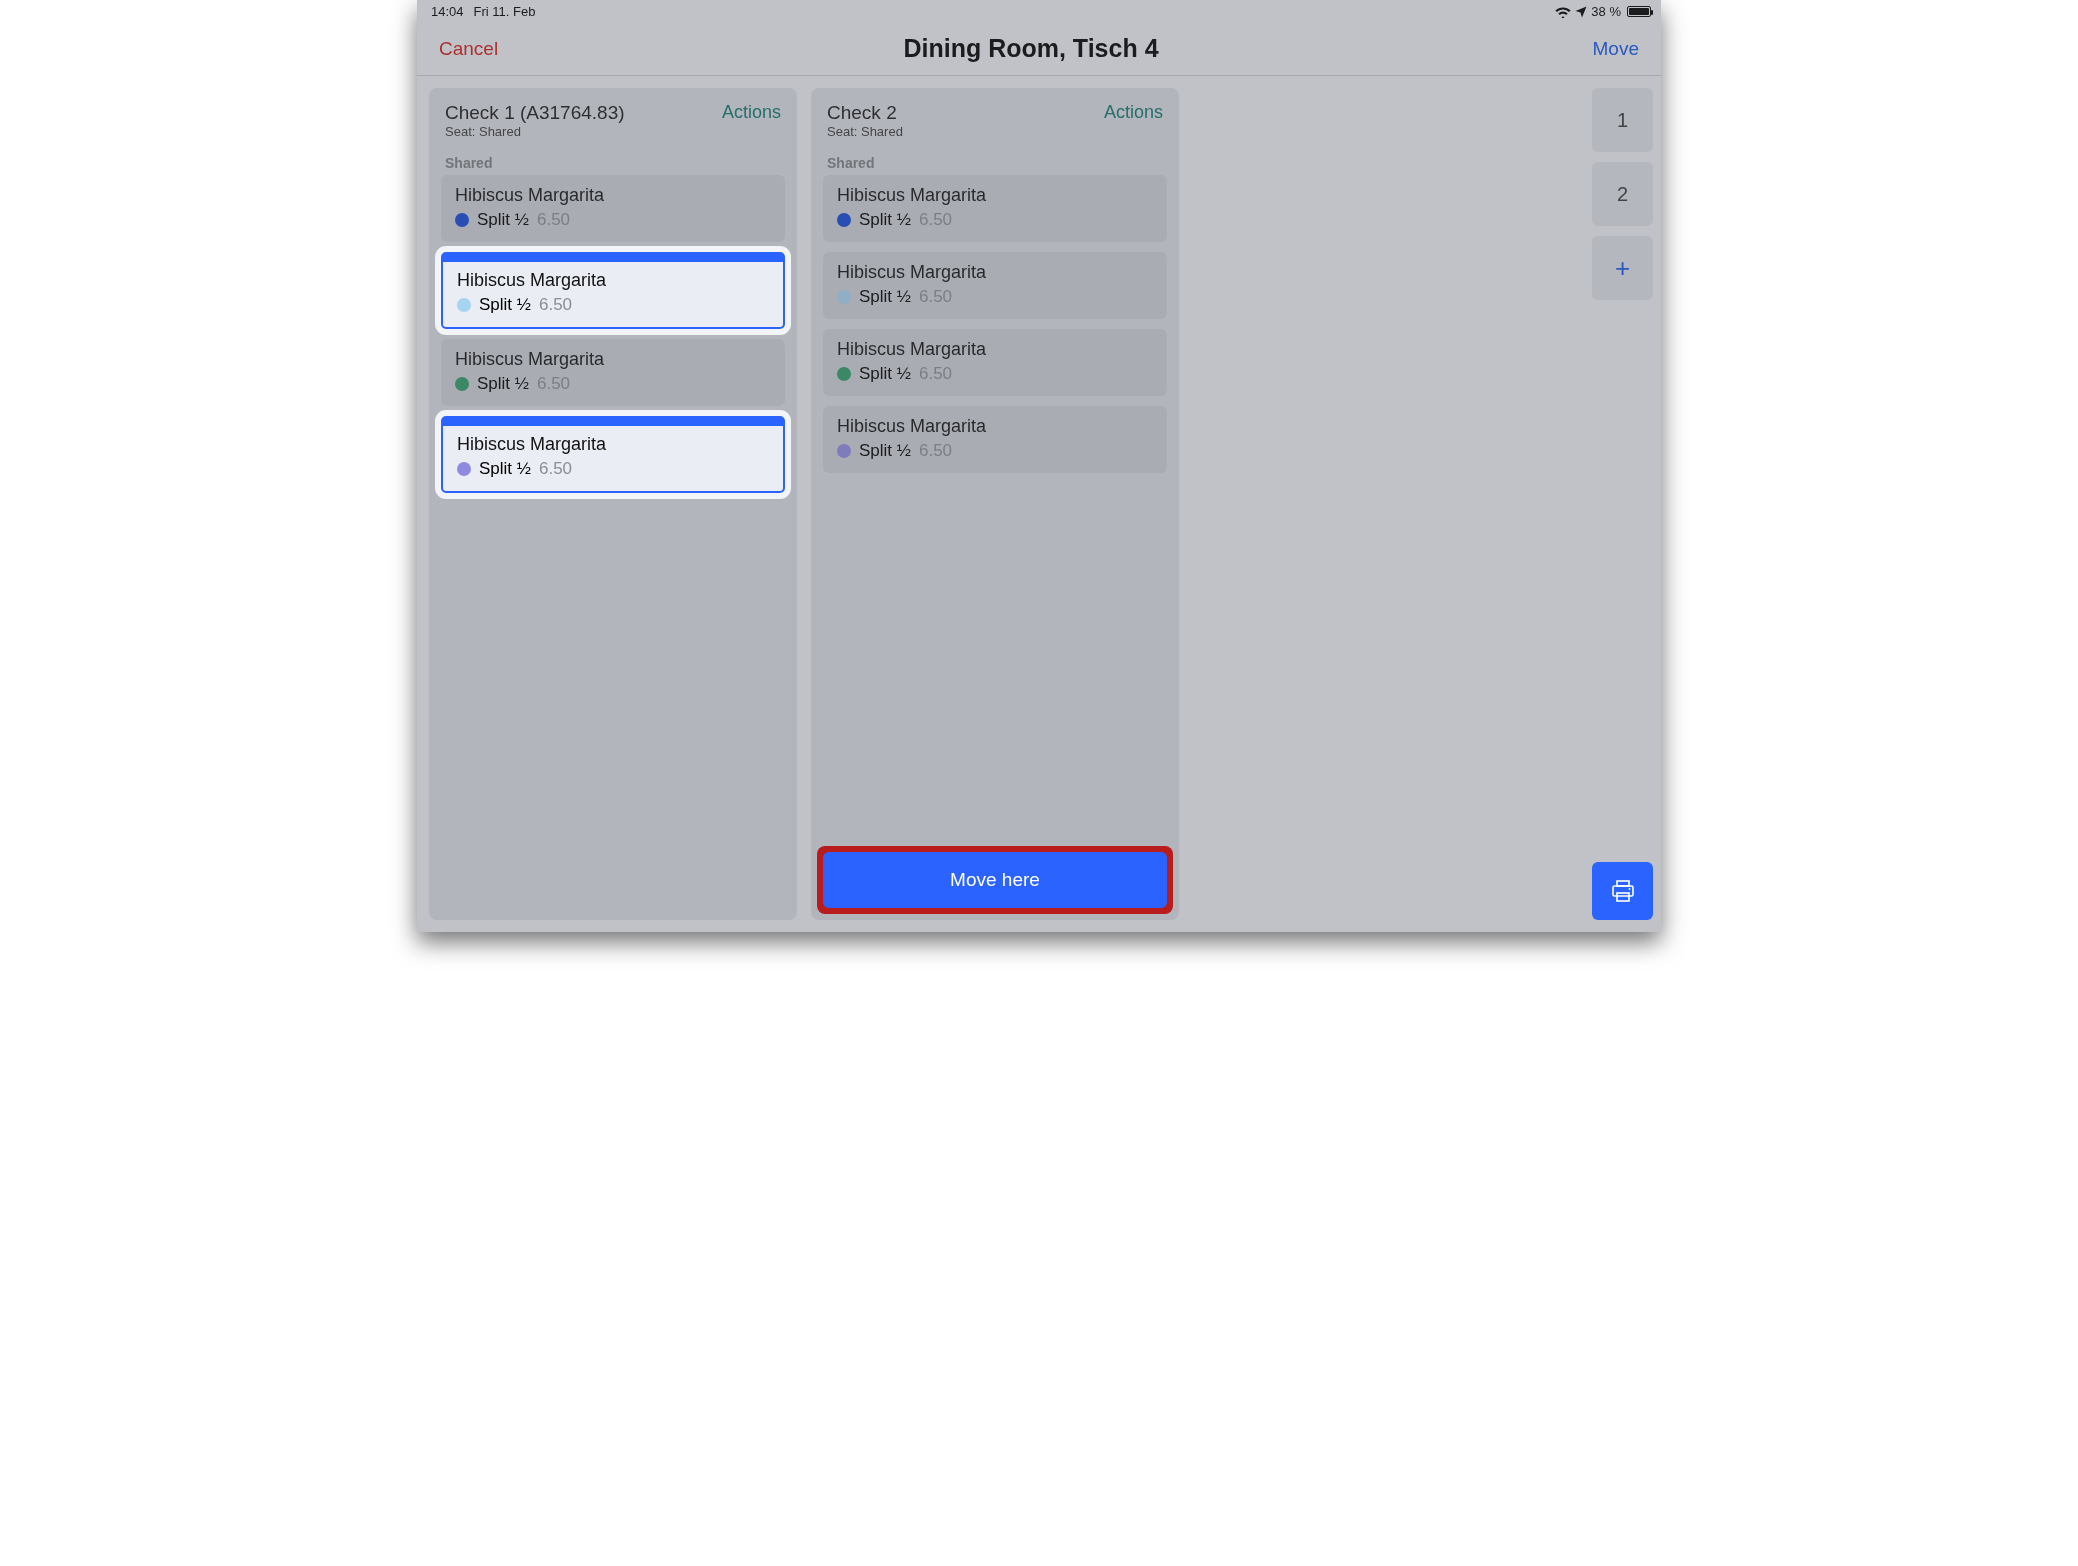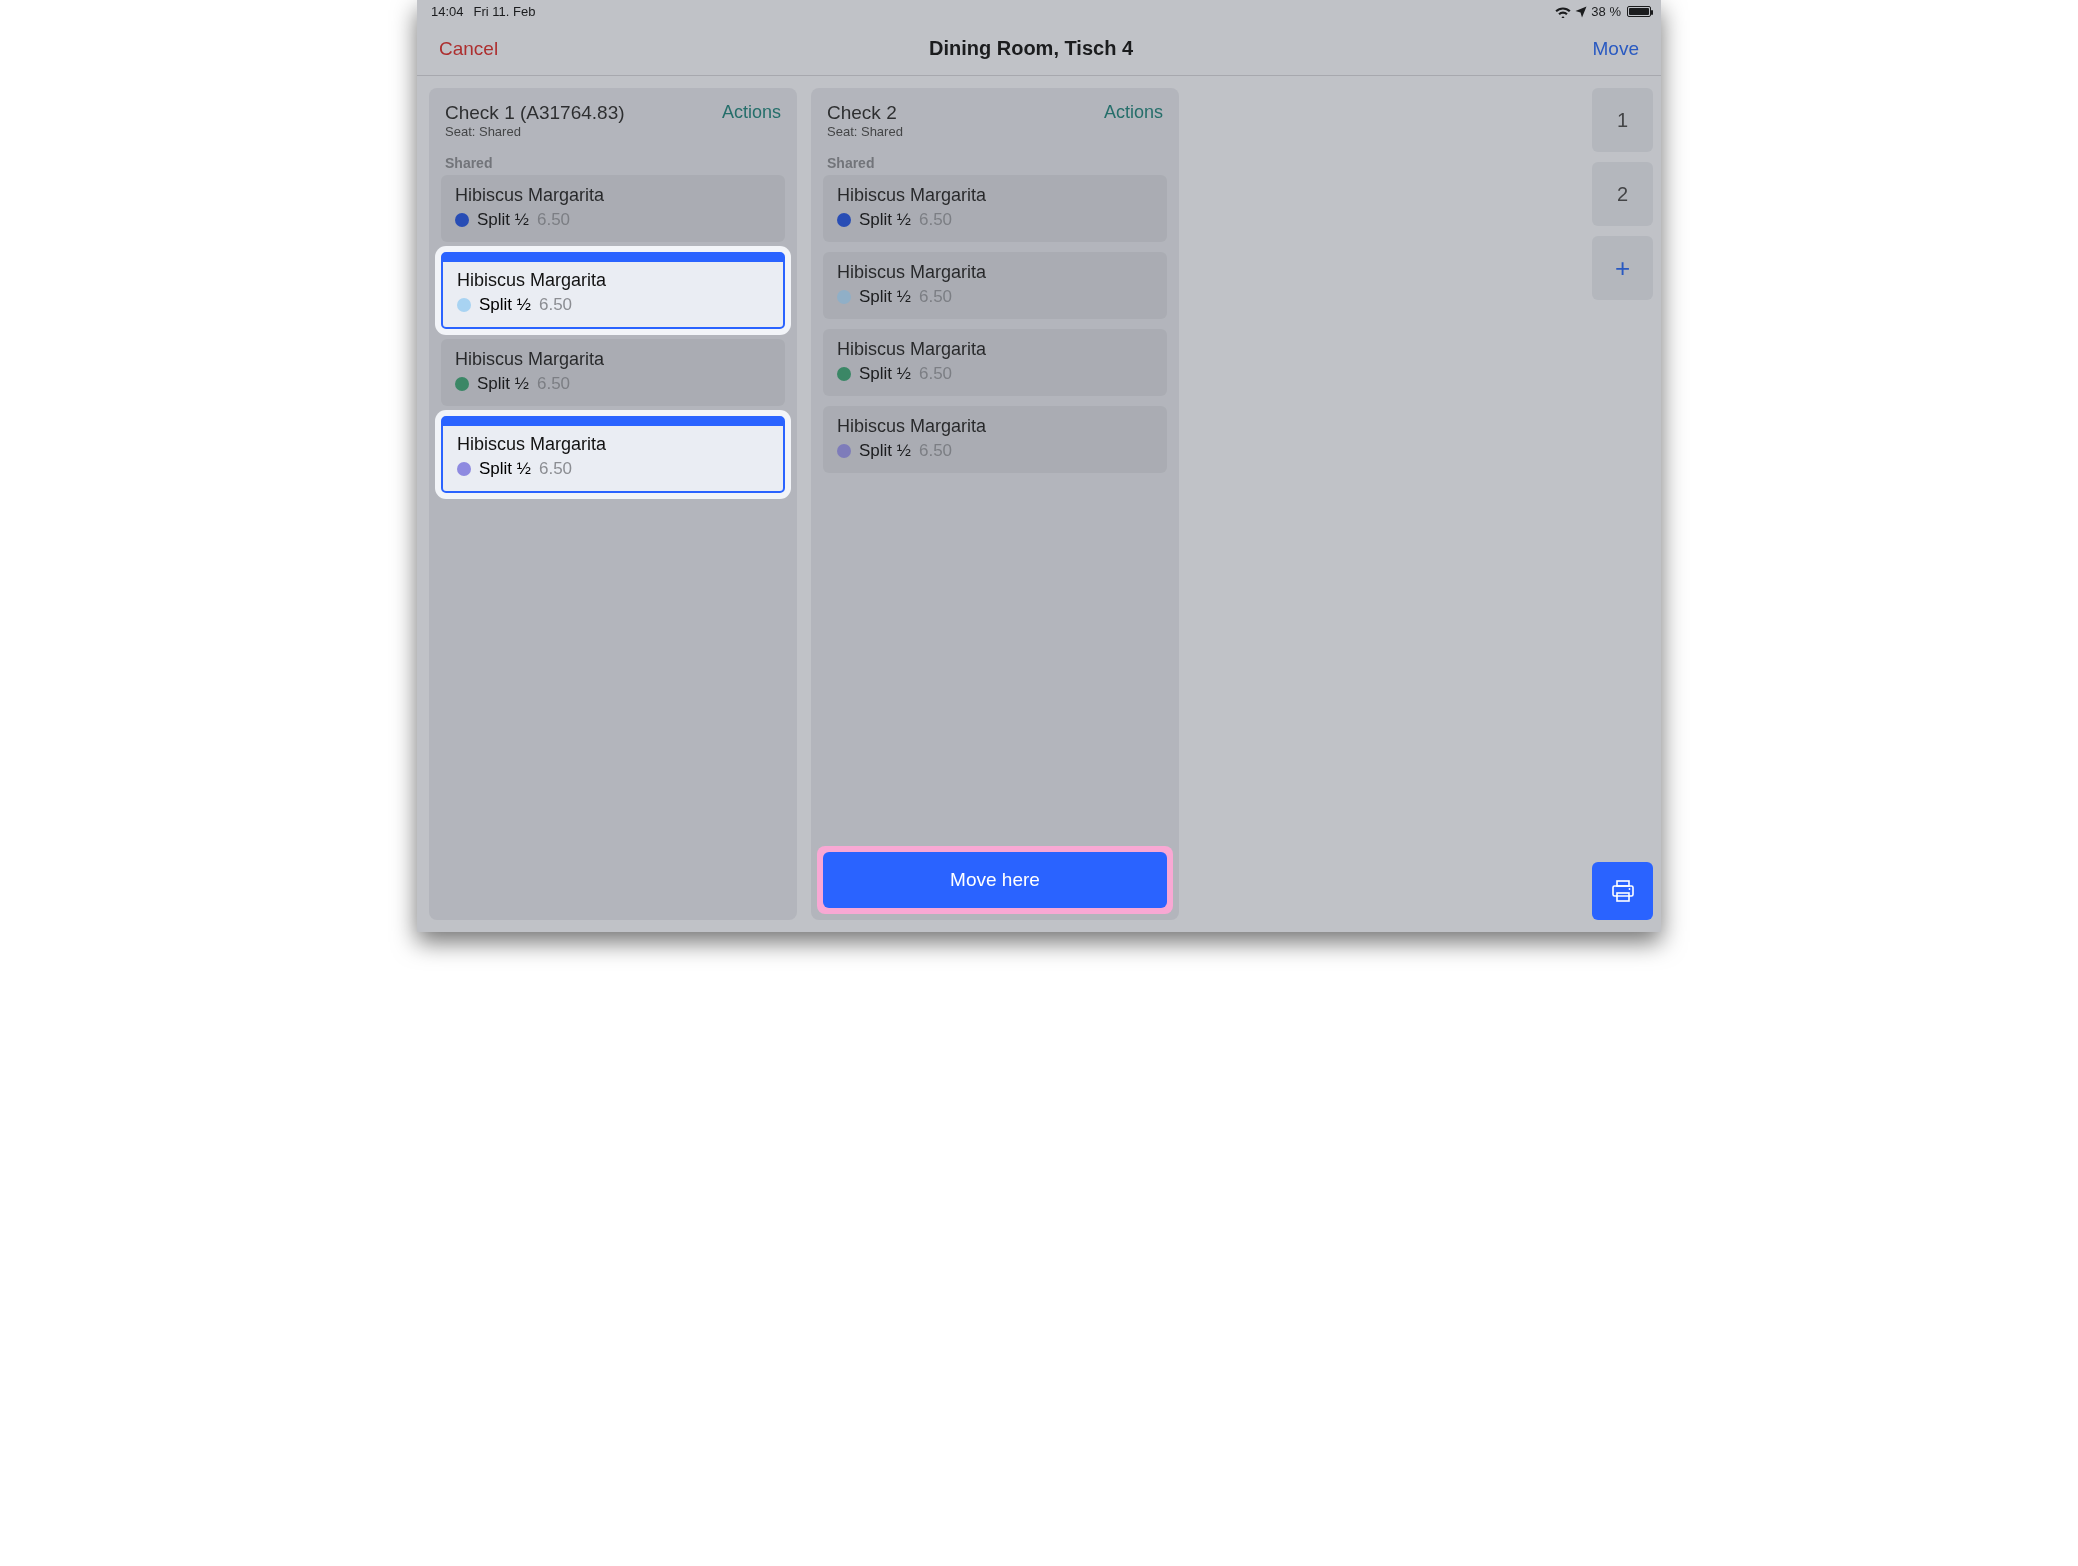--- a/index.html
+++ b/index.html
@@ -29,21 +29,21 @@
     display:inline-block; width:24px; height:11px; border:1px solid #000; border-radius:2px; position:relative; margin-left:2px;
   }
   .battery::after { content:""; position:absolute; right:-3px; top:3px; width:2px; height:5px; background:#000; border-radius:1px;}
   .battery .fill { position:absolute; left:1px; top:1px; bottom:1px; width:90%; background:#000; border-radius:1px;}
   
   .navbar {
     height:54px; background:#eceef2; border-bottom:1px solid #c9c9cf;
     display:flex; align-items:center; justify-content:space-between;
     padding:0 22px;
   }
-  .navbar .title { font-size:20px; font-weight:600; color:#000; position:absolute; left:0; right:16px; text-align:center; pointer-events:none;}
+  .navbar .title { font-size:25px; font-weight:600; color:#000; position:absolute; left:0; right:16px; text-align:center; pointer-events:none;}
   .nav-btn { font-size:19px; background:none; border:none; cursor:pointer; }
   .nav-cancel { color:#d11a18; }
   .nav-done { color:#1558ea; font-weight:500;}
   
   .main {
     display:flex; height:calc(100% - 76px);
     background:#eceef2;
   }
   .checks { display:flex; gap:14px; padding:12px; flex:1; }
   .check-col {
@@ -74,21 +74,21 @@
     padding-top:8px;
   }
   
   .col-footer { margin-top:auto; padding:12px; }
   .btn {
     width:100%; height:56px; border:none; border-radius:6px; font-size:19px; font-weight:500; cursor:pointer;
   }
   .btn-ghost { background:#d2d4da; color:#1558ea; }
   .btn-primary { background:#2a63ff; color:#fff; }
   .btn-primary-wrap {
-    position:relative; z-index:60; background:#f9a8d4; padding:6px; border-radius:8px; margin:-6px;
+    position:relative; z-index:60; background:#b91c1c; padding:6px; border-radius:8px; margin:-6px;
   }
   
   .sidebar {
     width:78px; background:#eceef2; padding:12px 8px;
     display:flex; flex-direction:column; gap:10px; align-items:stretch;
     border-left:1px solid rgba(0,0,0,0);
   }
   .sbtn {
     height:64px; border:none; border-radius:6px; background:#dcdee4; color:#3a3a3a;
     font-size:20px; cursor:pointer; display:flex; align-items:center; justify-content:center;

